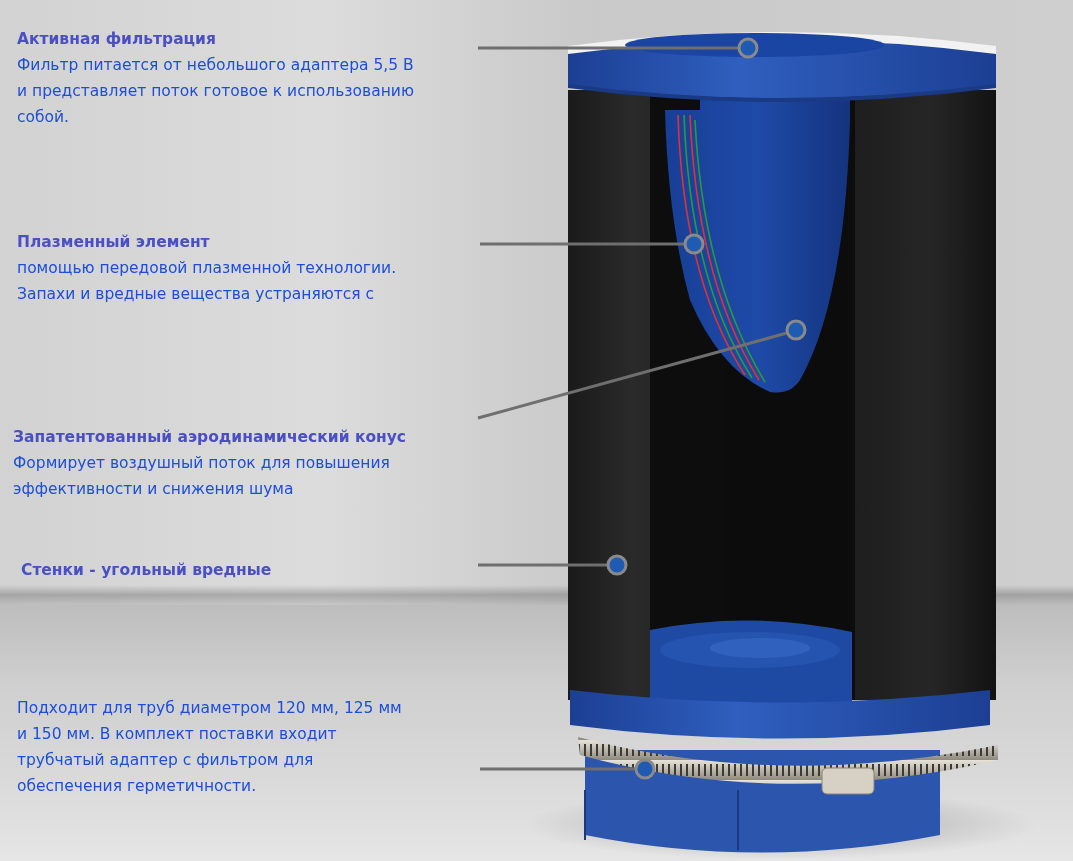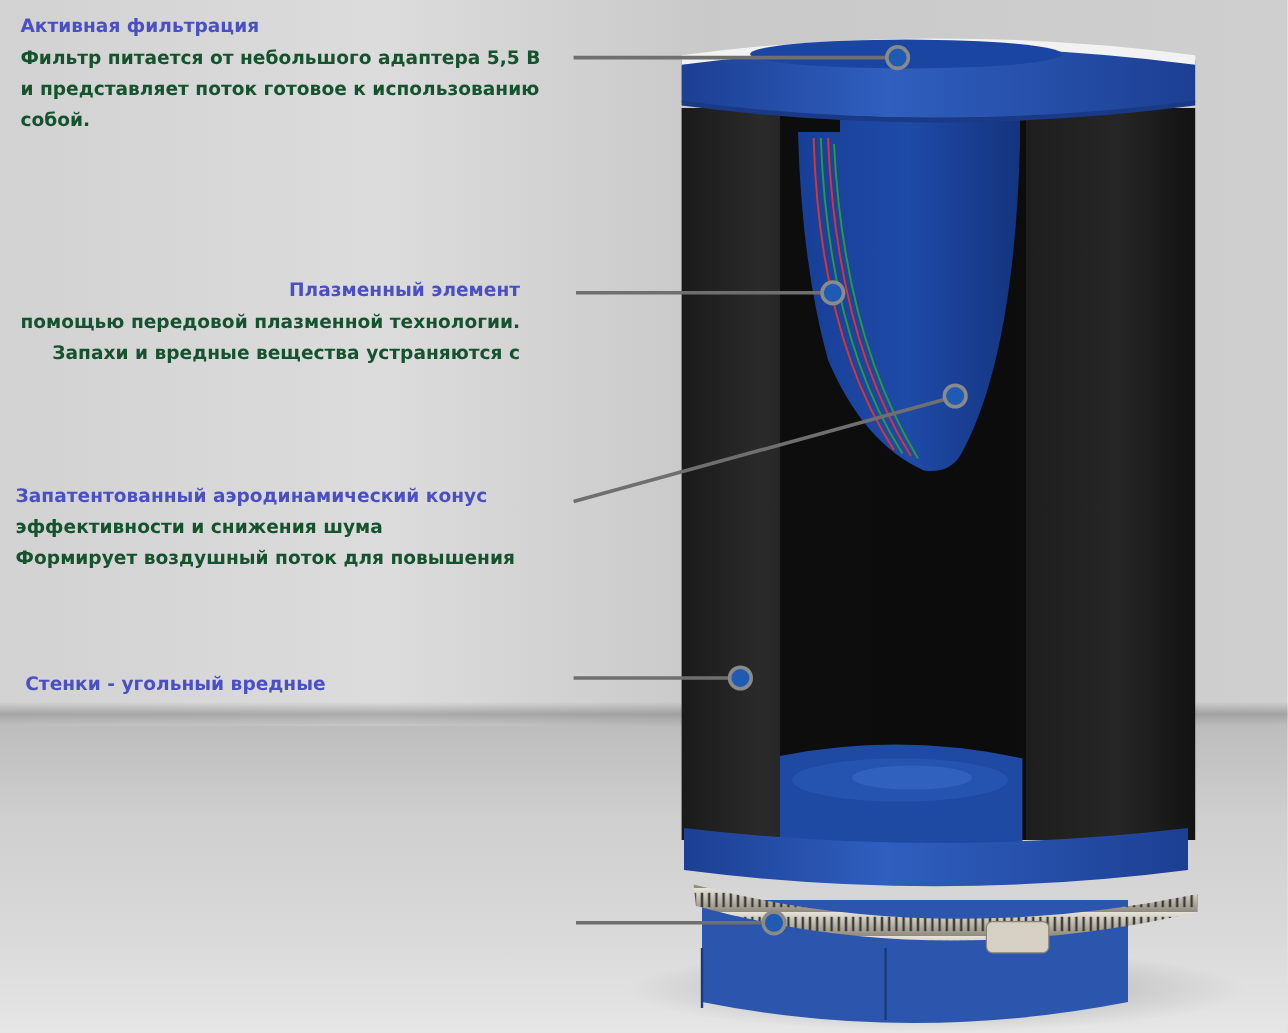--- a/index.html
+++ b/index.html
@@ -16,21 +16,21 @@
   }
   .floor-shadow {
     position:absolute; left:520px; top:790px; width:520px; height:70px;
     background:radial-gradient(ellipse at center, rgba(60,60,60,0.35) 0%, rgba(60,60,60,0) 70%);
   }
   .block { position:absolute; left:17px; }
   .title {
     color:#4b4fc4; font-weight:bold; font-size:15.5px; line-height:26px; white-space:nowrap;
   }
   .desc {
-    color:#14532d; font-weight:bold; font-size:15.5px; line-height:26px; white-space:nowrap;
+    color:#1d4ed8; font-weight:normal; font-size:15.5px; line-height:26px; white-space:nowrap;
   }
   .desc span { display:block; }
   
   .product { position:absolute; left:0; top:0; width:1073px; height:861px; }
   .callout-line { stroke:#6f6f6f; stroke-width:3; }
   .callout-ring { fill:#1f5bb3; stroke:#8a8a8a; stroke-width:3; }
 </style>
 </head>
 <body>
 
@@ -105,43 +105,49 @@
   <line class="callout-line" x1="478" y1="418" x2="787" y2="333"></line>
   <circle class="callout-ring" cx="796" cy="330" r="9"></circle>
 
   <line class="callout-line" x1="478" y1="565" x2="607" y2="565"></line>
   <circle class="callout-ring" cx="617" cy="565" r="9"></circle>
 
   <line class="callout-line" x1="480" y1="769" x2="636" y2="769"></line>
   <circle class="callout-ring" cx="645" cy="769" r="9"></circle>
 </svg>
 
-<div class="block" style="top:9px;">
+<div class="block" style="top:26px;">
   <div class="title">Активная фильтрация</div>
   <div class="desc">
     <span>Фильтр питается от небольшого адаптера 5,5 В</span>
     <span>и представляет поток готовое к использованию</span>
     <span>собой.</span>
   </div>
 </div>
 
-<div class="block" style="top:229px;text-align:right;">
+<div class="block" style="top:229px;">
   <div class="title">Плазменный элемент</div>
   <div class="desc">
     <span>помощью передовой плазменной технологии.</span>
     <span>Запахи и вредные вещества устраняются с</span>
   </div>
 </div>
 
-<div class="block" style="top:400px; left:13px;">
+<div class="block" style="top:424px; left:13px;">
   <div class="title">Запатентованный аэродинамический конус</div>
   <div class="desc">
+    <span>Формирует воздушный поток для повышения</span>
     <span>эффективности и снижения шума</span>
-    <span>Формирует воздушный поток для повышения</span>
   </div>
 </div>
 
 <div class="block" style="top:557px; left:21px;">
   <div class="title">Стенки - угольный вредные</div>
 </div>
 
 <div class="block" style="top:695px;">
+  <div class="desc">
+    <span>Подходит для труб диаметром 120 мм, 125 мм</span>
+    <span>и 150 мм. В комплект поставки входит</span>
+    <span>трубчатый адаптер с фильтром для</span>
+    <span>обеспечения герметичности.</span>
+  </div>
 </div>
 
 </body></html>

